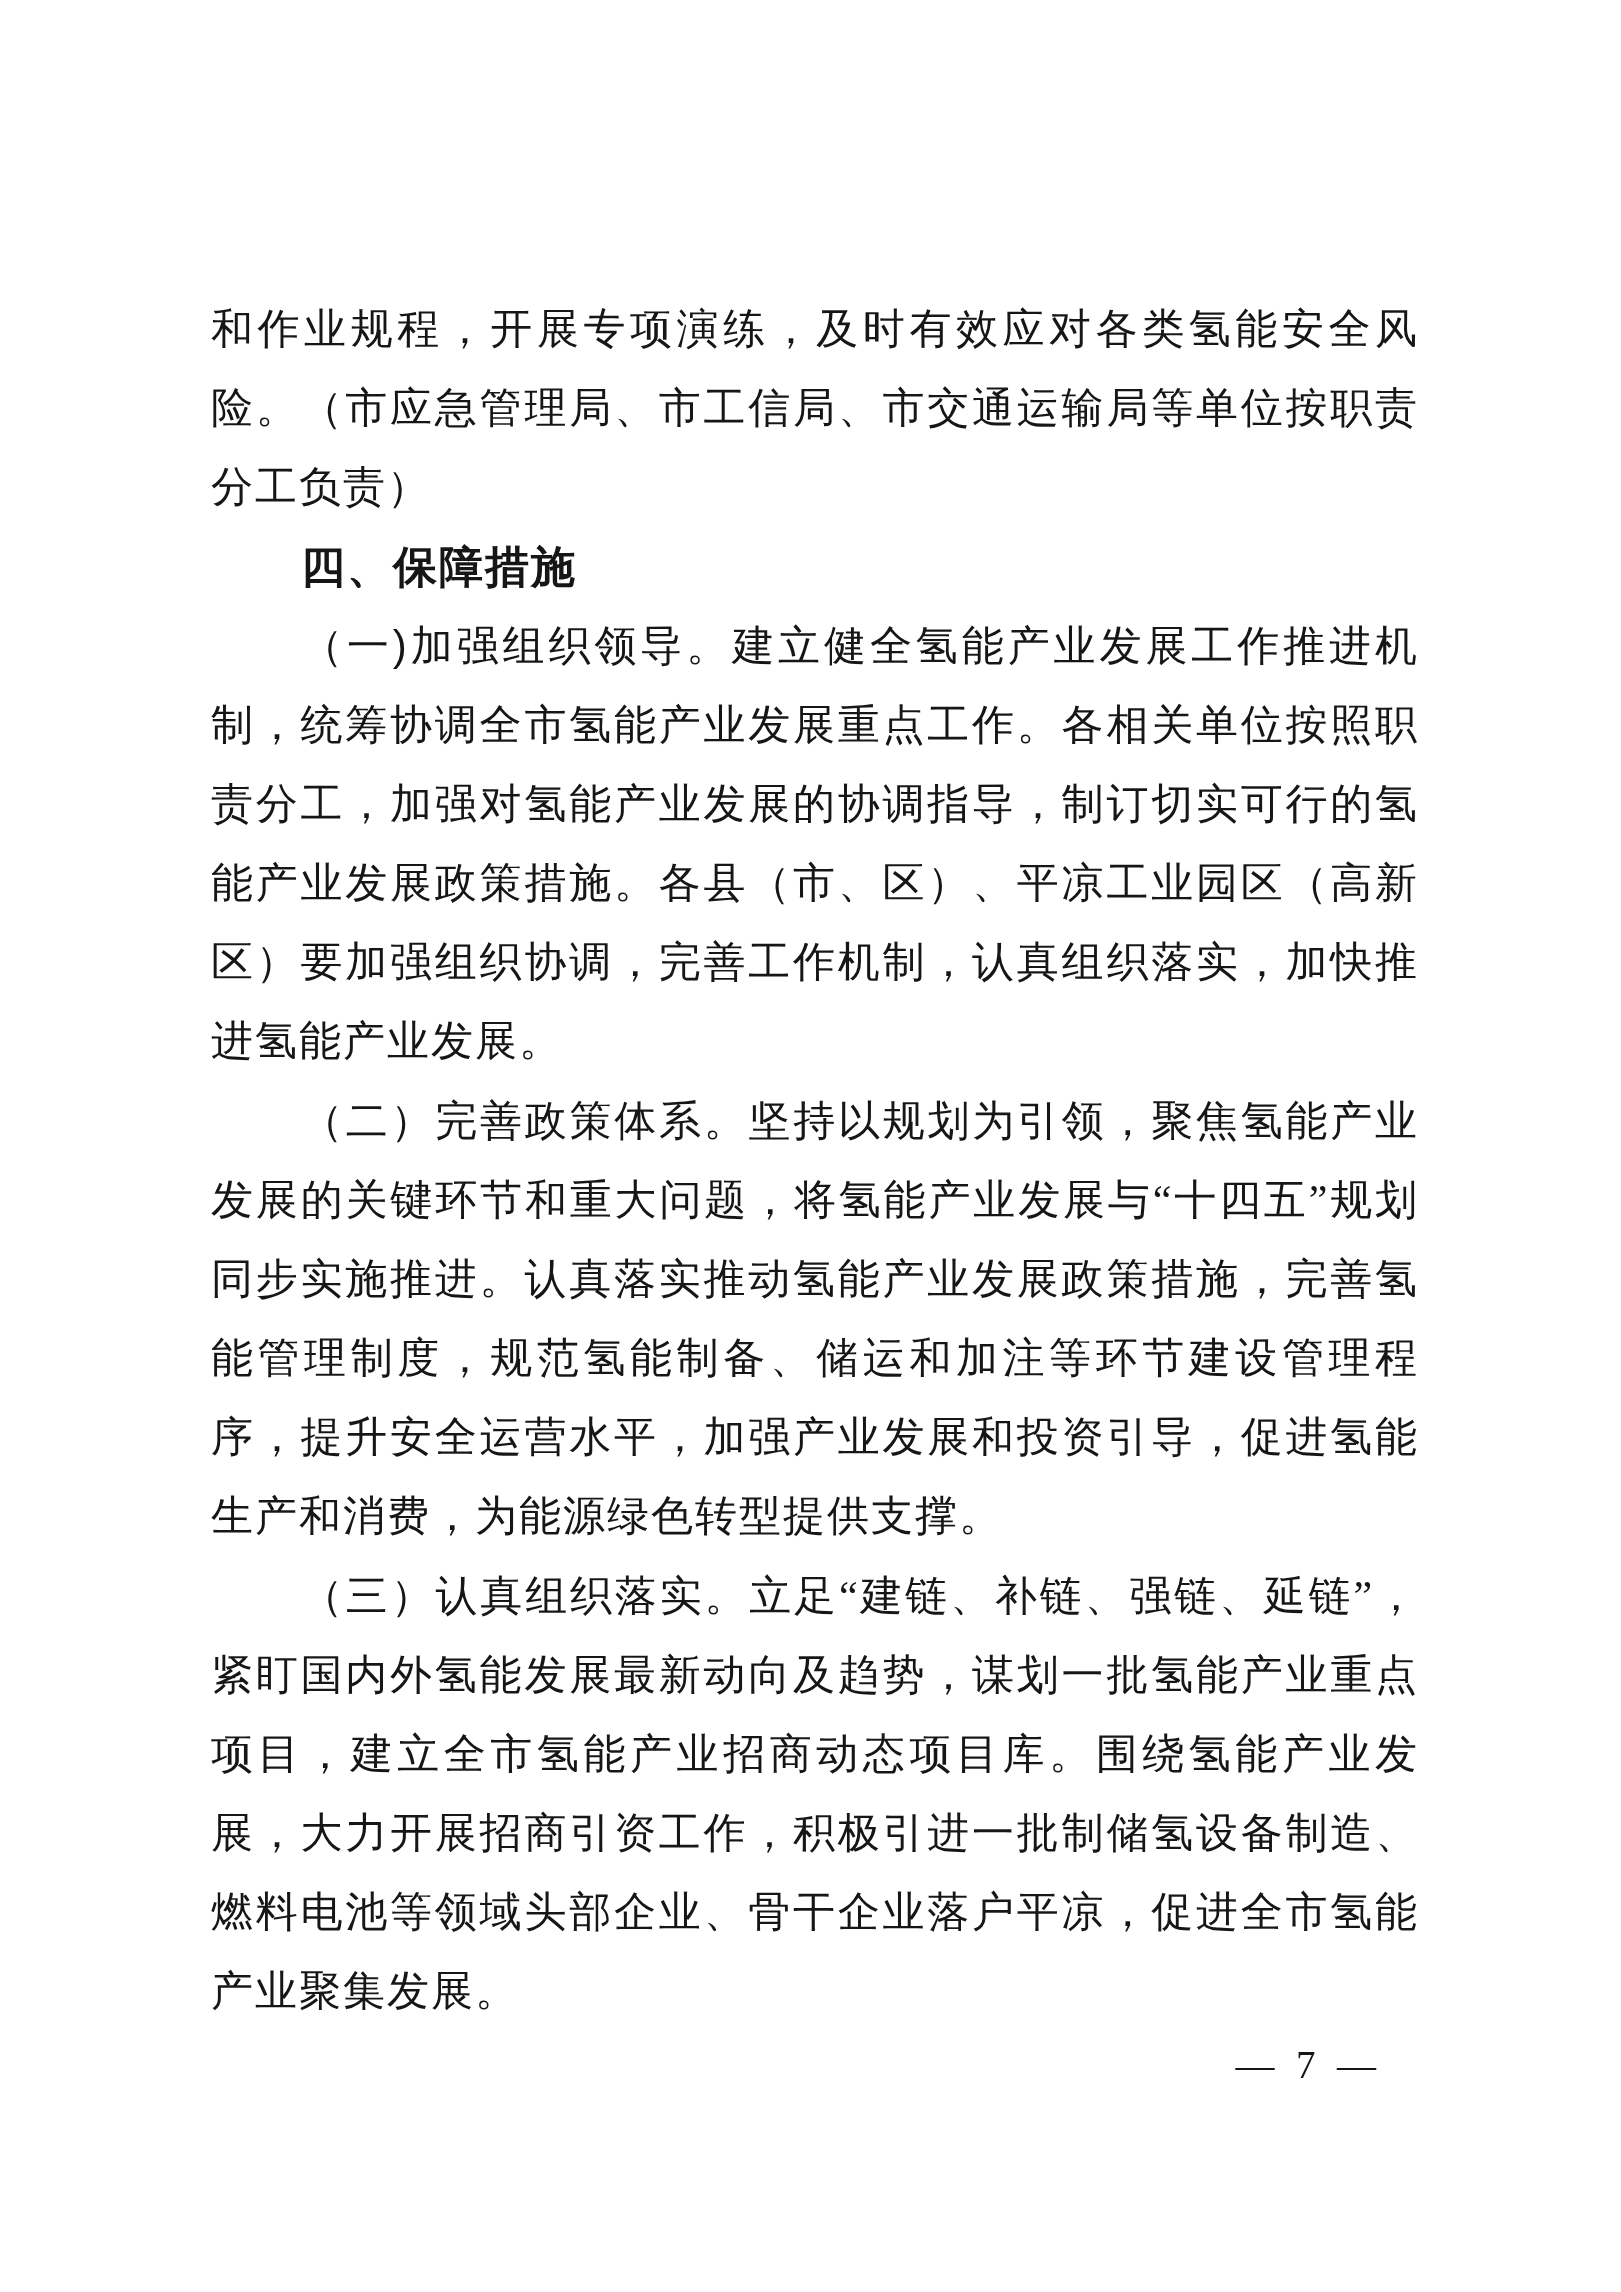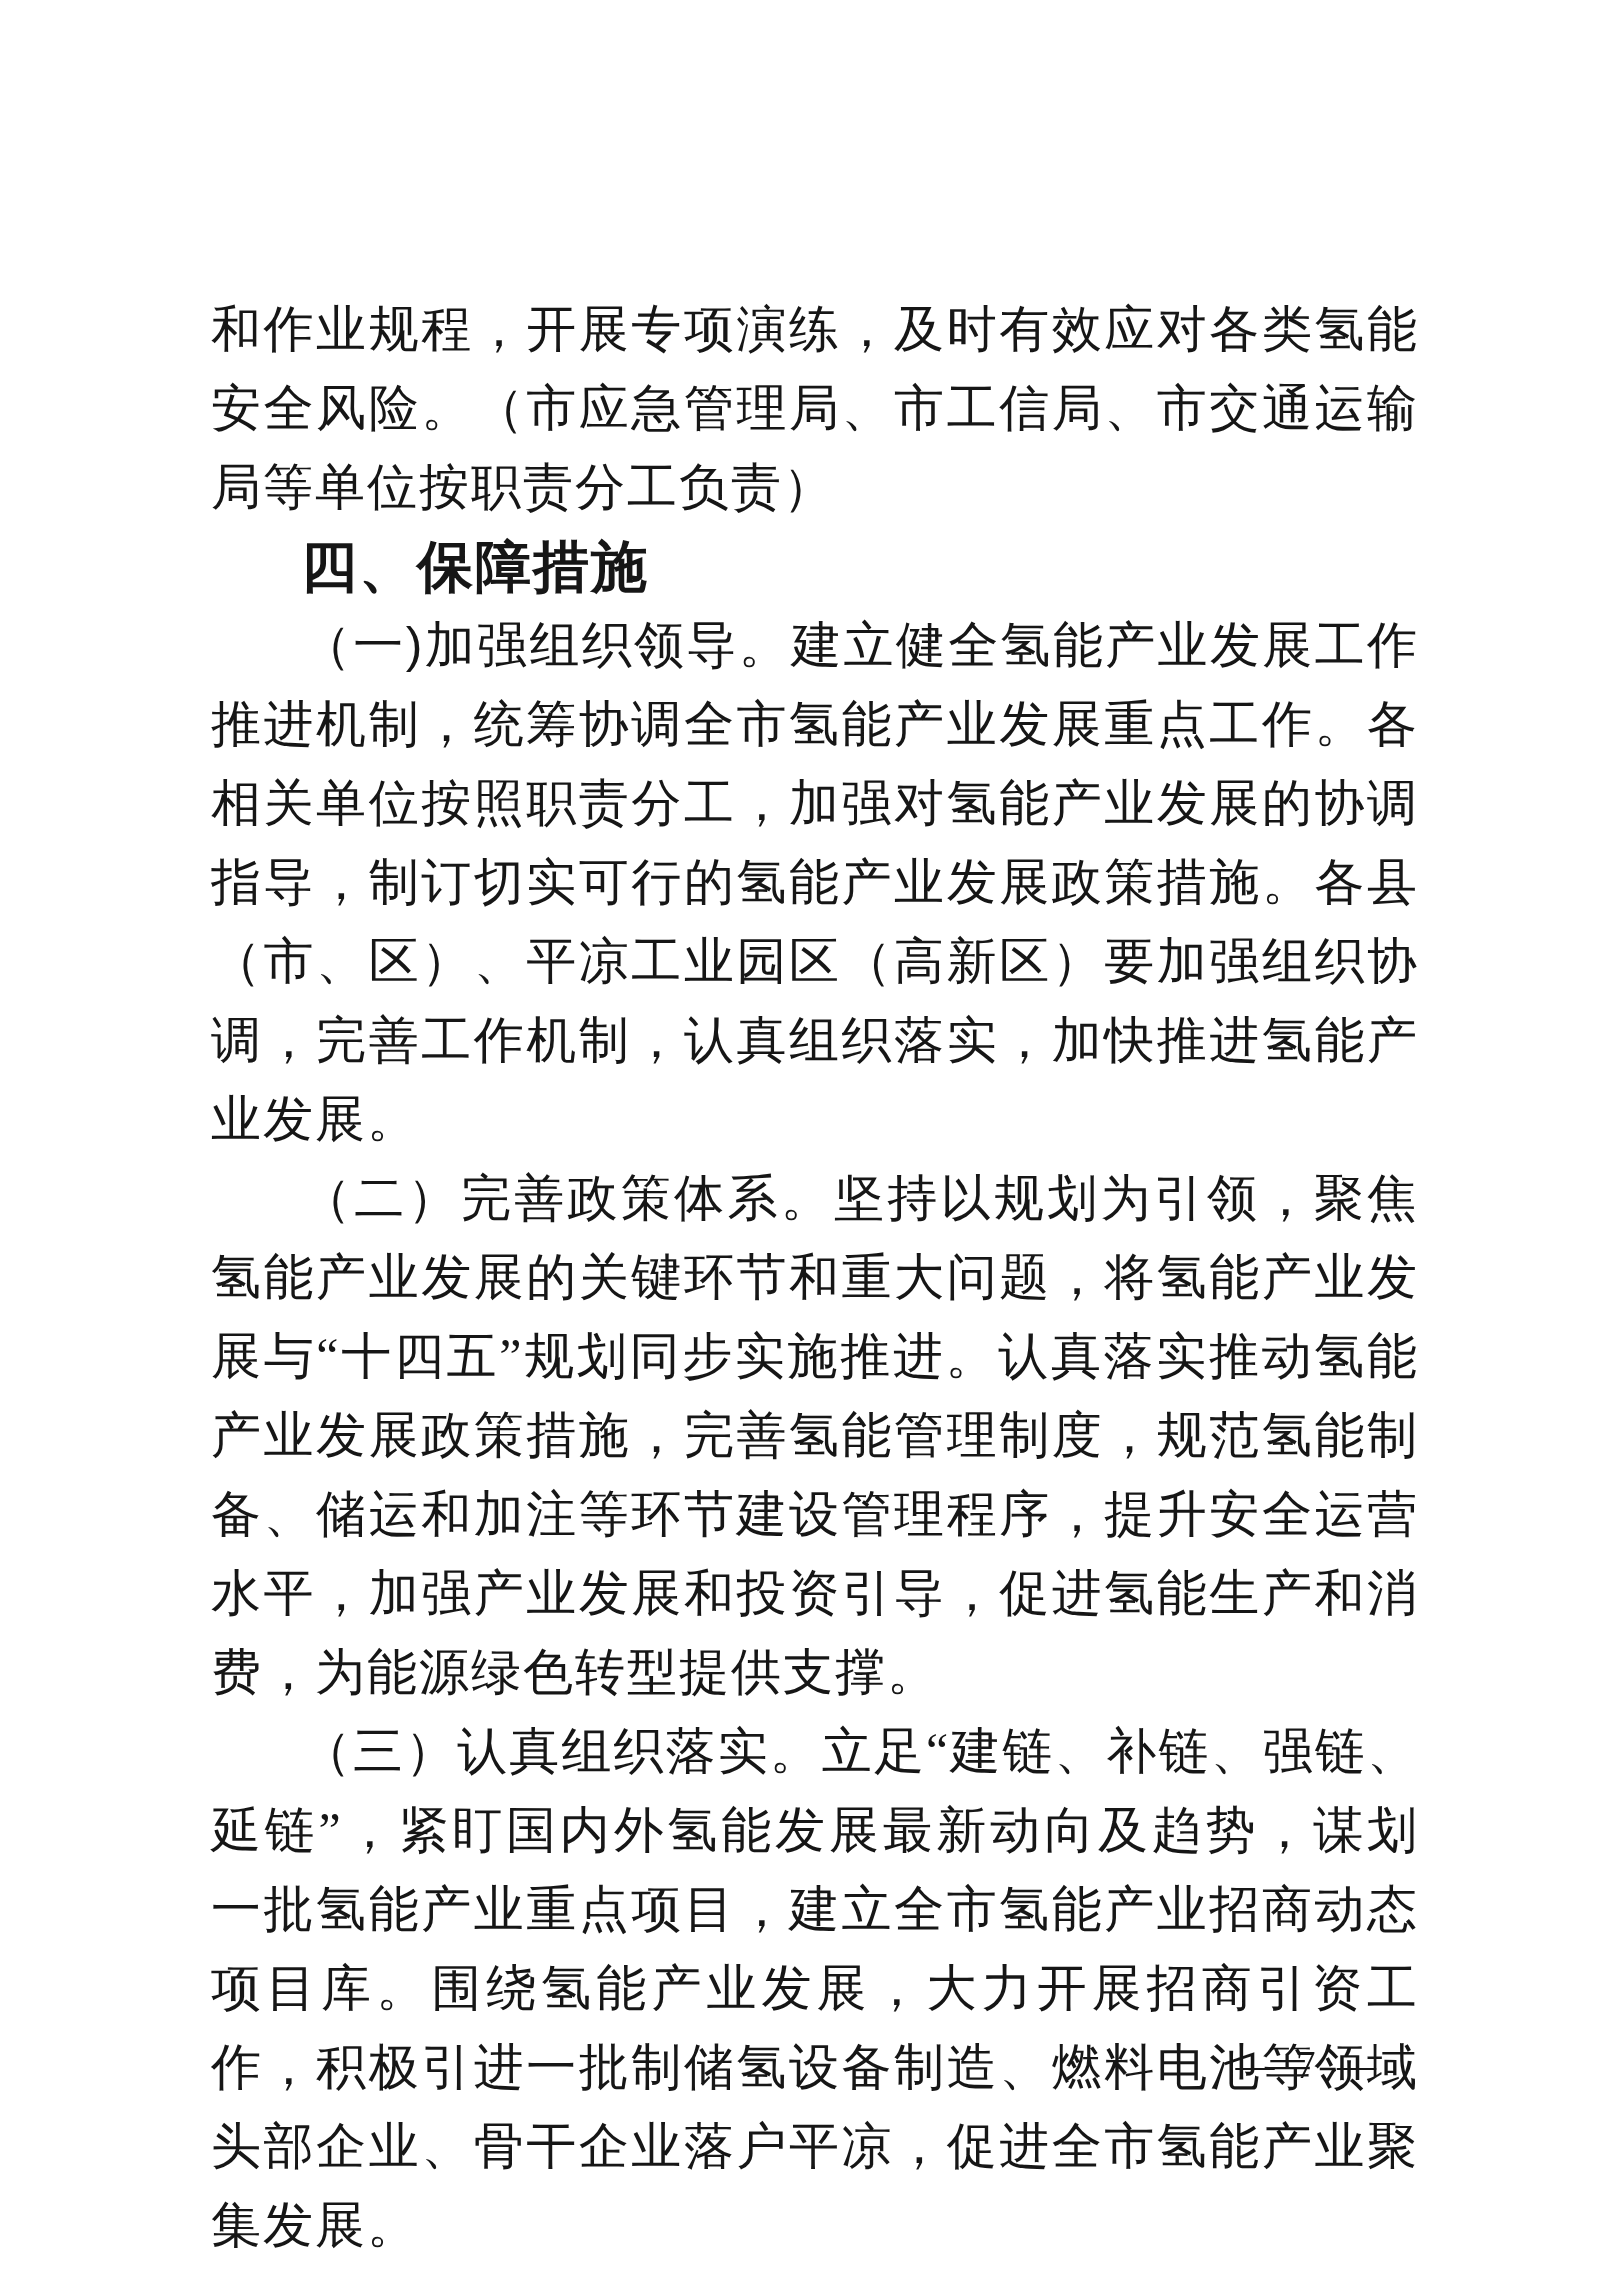--- a/index.html
+++ b/index.html
@@ -21,33 +21,33 @@
     background: #ffffff;
   }
   .content {
     position: absolute;
     left: 211px;
     top: 290px;
     width: 1208px;
   }
   .para {
     margin: 0;
-    font-size: 50px;
+    font-size: 42px;
     line-height: 79px;
     letter-spacing: 2px;
     text-align: justify;
     text-justify: inter-ideograph;
     word-break: break-all;
   }
   .para.indent {
     text-indent: 90px;
   }
   .heading {
     margin: 0;
-    font-size: 56px;
+    font-size: 44px;
     line-height: 79px;
     letter-spacing: 2px;
     font-weight: 700;
     font-family: "Liberation Sans", sans-serif;
     text-indent: 90px;
   }
   .lead {
     font-weight: 400;
     font-family: "Liberation Sans", sans-serif;
   }

